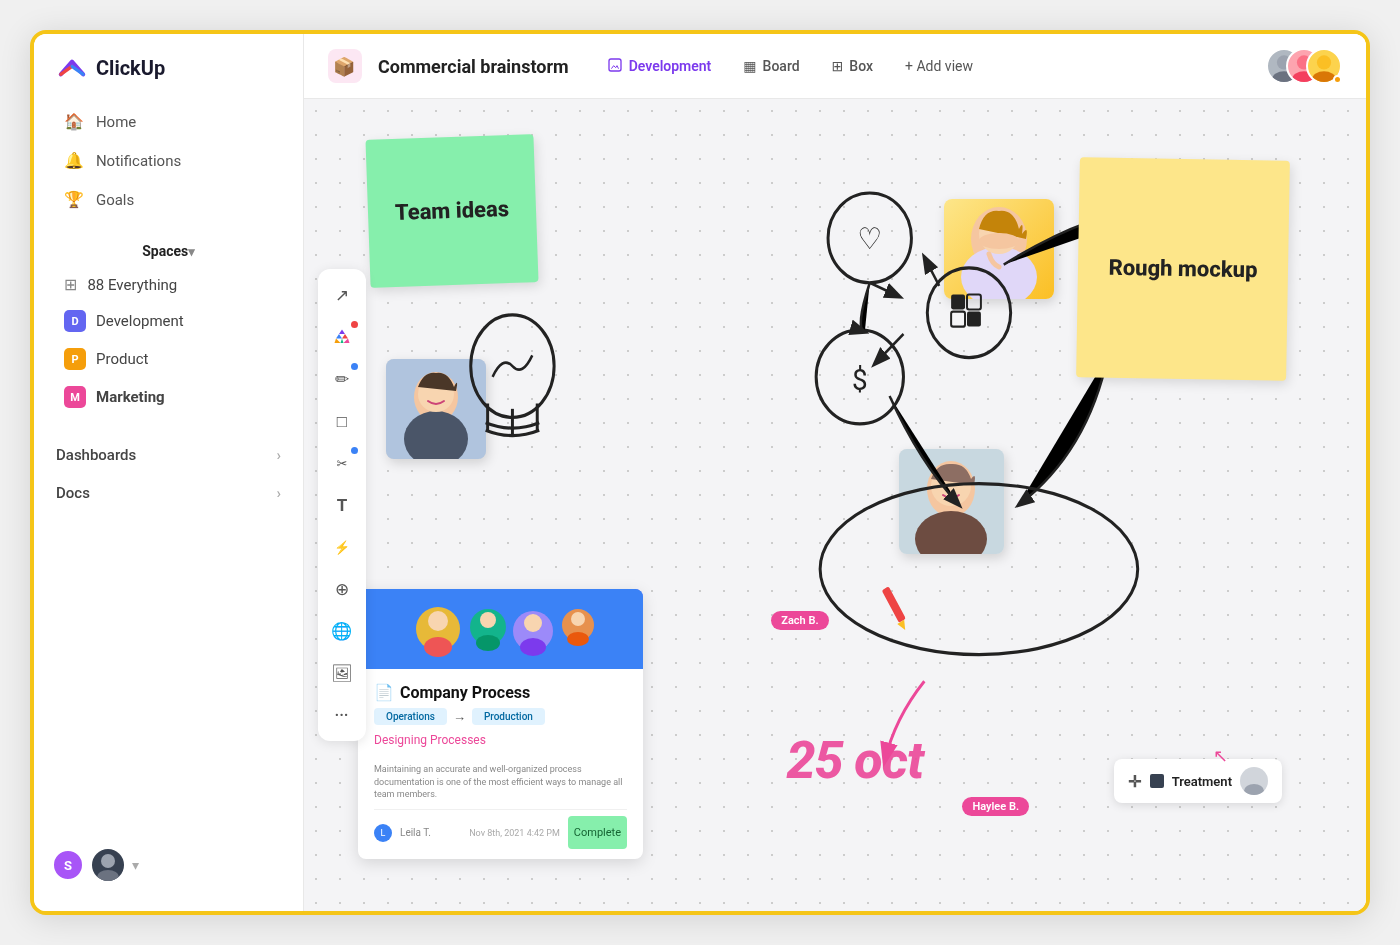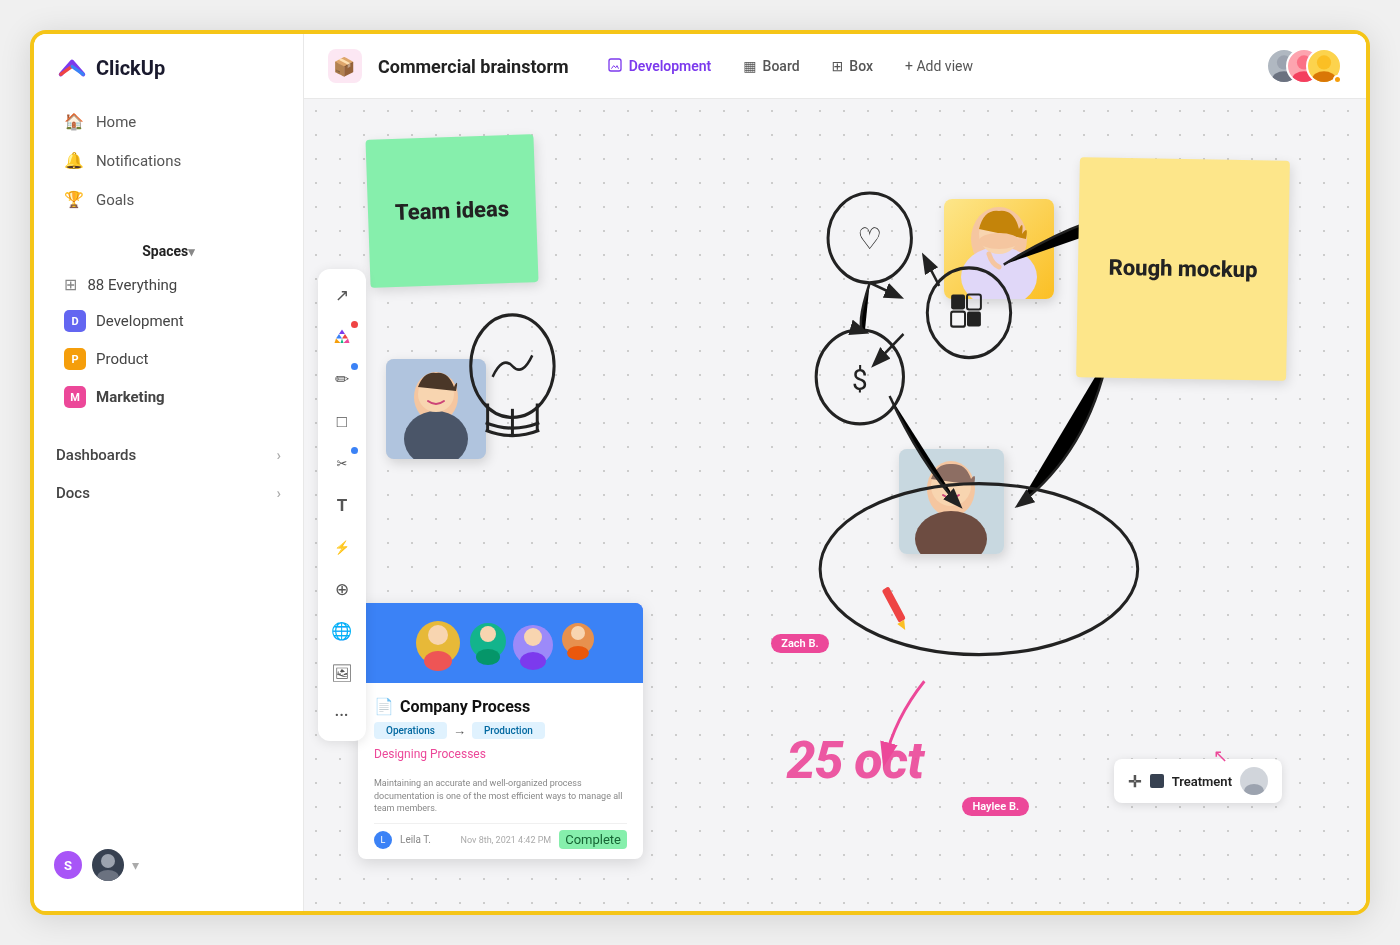--- a/index.html
+++ b/index.html
@@ -401,22 +401,22 @@
       align-items: center;
       justify-content: center;
       color: #fff;
       font-size: 9px;
     }
     .doc-footer-name { font-size: 10px; color: #888; }
     .doc-footer-date { font-size: 9px; color: #aaa; margin-left: auto; }
     .doc-footer-badge {
       background: #86efac;
       color: #166534;
-      font-size: 13px;
-      padding: 2px 6px;
+      font-size: 11px;
+      padding: 10px 6px;
       border-radius: 4px;
     }
     
     .cursor-label {
       position: absolute;
       background: #ec4899;
       color: #fff;
       font-size: 11px;
       font-weight: 600;
       padding: 3px 10px;
@@ -832,21 +832,21 @@
             <div class="doc-footer-avatar">L</div>
             <span class="doc-footer-name">Leila T.</span>
             <span class="doc-footer-date">Nov 8th, 2021 4:42 PM</span>
             <span class="doc-footer-badge">Complete</span>
           </div>
         </div>
       </div>
 
       <div class="oct-text">25 oct</div>
 
-      <div class="cursor-label" style="left:44%; top:63%;margin-top:23px;">
+      <div class="cursor-label" style="left:44%; top:63%;">
         <span>Zach B.</span>
       </div>
 
       <div class="cursor-label2" style="left:62%; top:86%;">
         <span>Haylee B.</span>
       </div>
 
       <div class="treatment-card">
 
         <span style="font-size:16px; color:#555;">✛</span>

